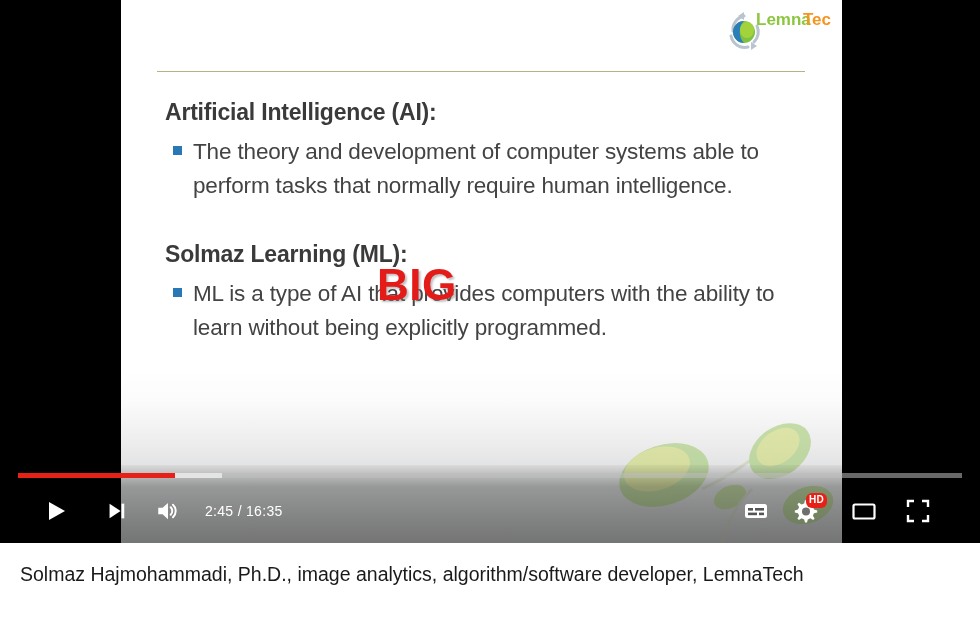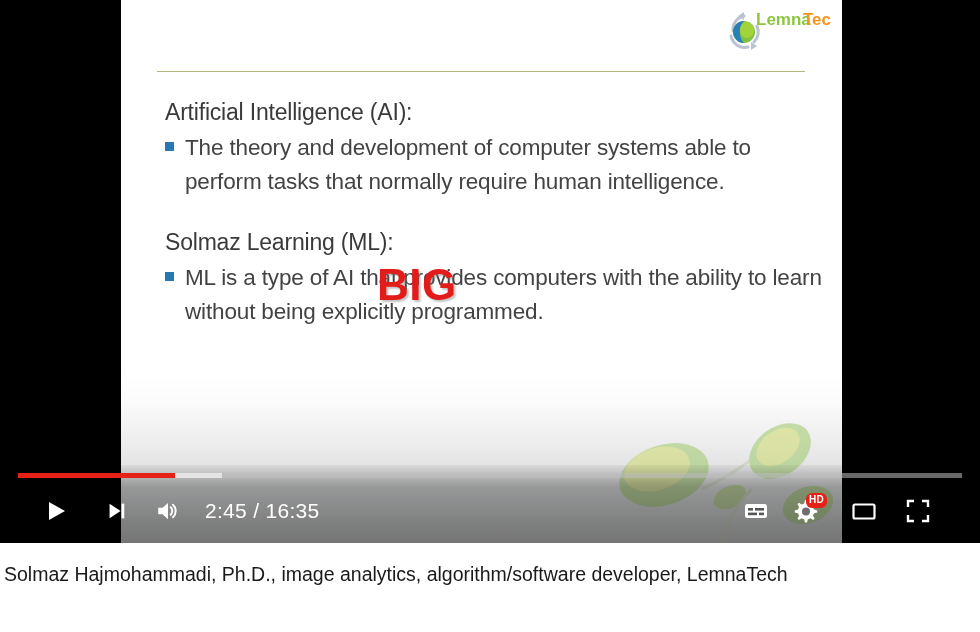--- a/index.html
+++ b/index.html
@@ -66,30 +66,30 @@
   
   .body-text {
     position: absolute;
     left: 44px;
     top: 98px;
     width: 660px;
   }
   .heading {
     font-family: "Liberation Sans", sans-serif;
     font-size: 23px;
-    font-weight: normal;
+    font-weight: bold;
     color: #3a3a3a;
     letter-spacing: -0.2px;
     margin: 0 0 4px 0;
     line-height: 1.25;
   }
   .bullet-row {
     display: flex;
     align-items: flex-start;
-    margin: 0;
+    margin: 8px;
   }
   .bullet-mark {
     flex: 0 0 auto;
     width: 9px;
     height: 9px;
     background: #2878b5;
     margin-top: 11px;
     margin-right: 11px;
   }
   .bullet-text {
@@ -194,21 +194,21 @@
   .ctl svg { display: block; }
 
   .time-display {
     position: absolute;
     left: 205px;
     top: 0;
     height: 48px;
     display: flex;
     align-items: center;
     font-family: "Liberation Sans", sans-serif;
-    font-size: 21px;
+    font-size: 14px;
     color: #ffffff;
     letter-spacing: 0.3px;
     white-space: nowrap;
   }
 
   .hd-badge {
     position: absolute;
     left: 22px;
     top: 6px;
     background: #e62117;
@@ -223,21 +223,21 @@
   }
   .gear-holder {
     position: relative;
     width: 46px;
     height: 48px;
   }
 
   
   .page-caption {
     position: absolute;
-    left: 0;
+    left: 16px;
     top: 560px;
     width: 960px;
     padding-left: 4px;
     font-family: "Liberation Sans", sans-serif;
     font-size: 19.5px;
     color: #1a1a1a;
     line-height: 1.52;
   }
 </style>
 </head>

